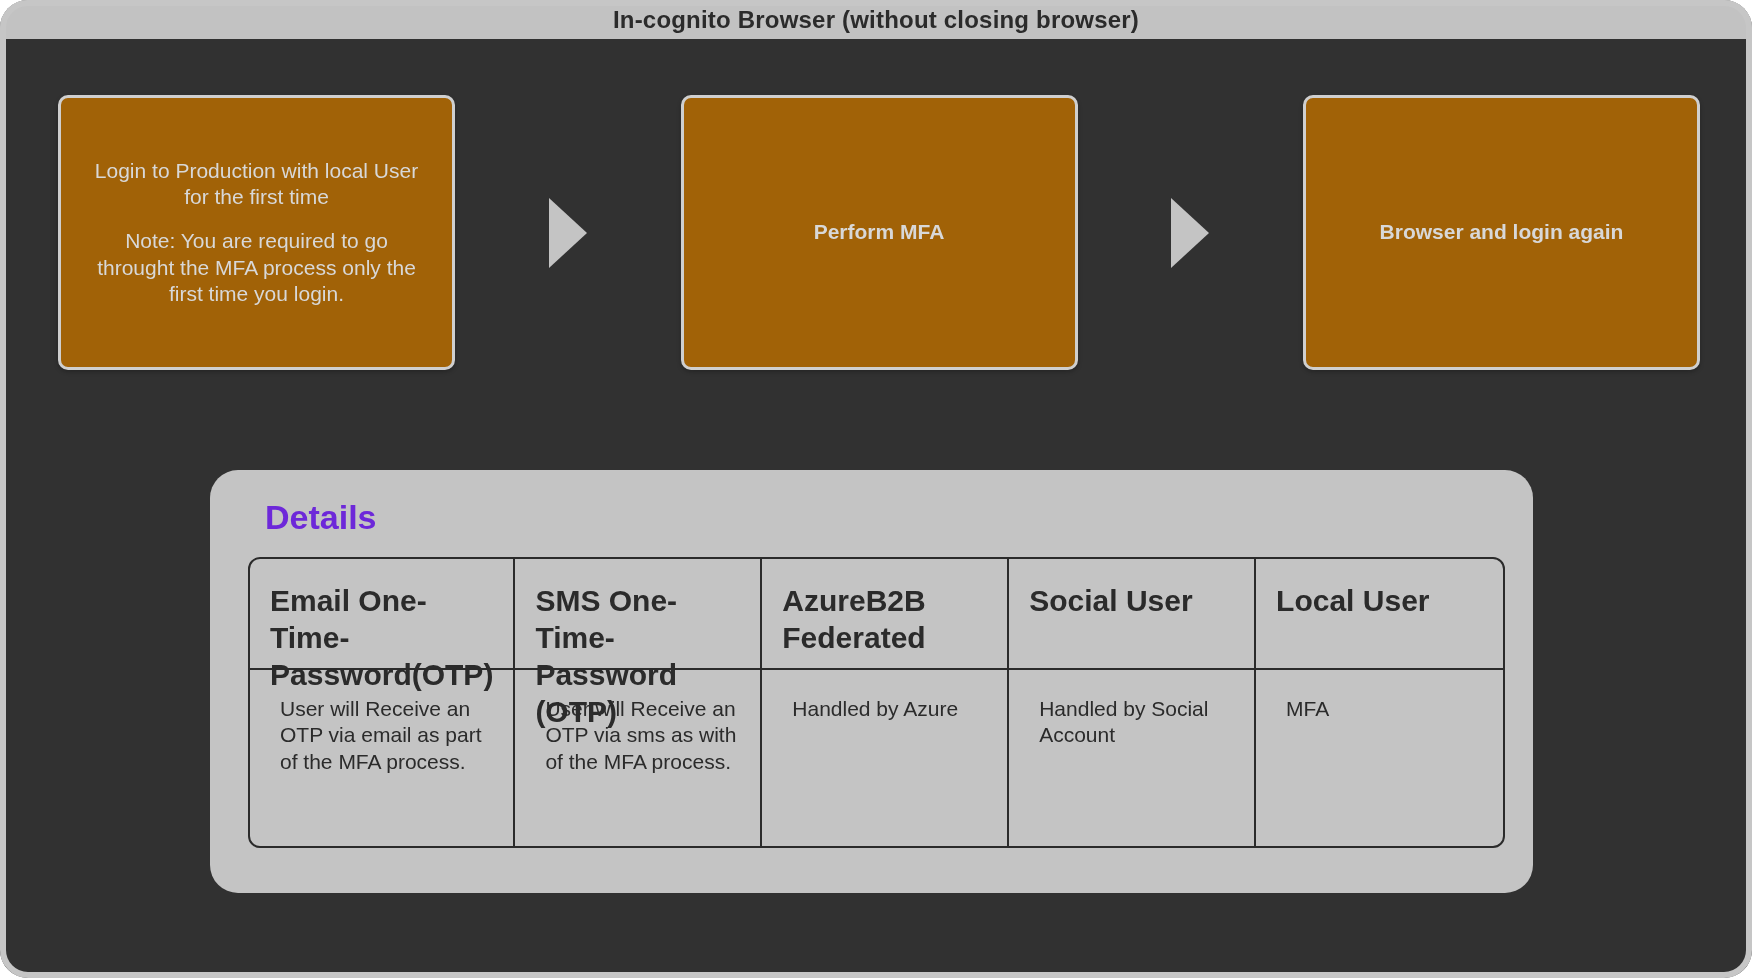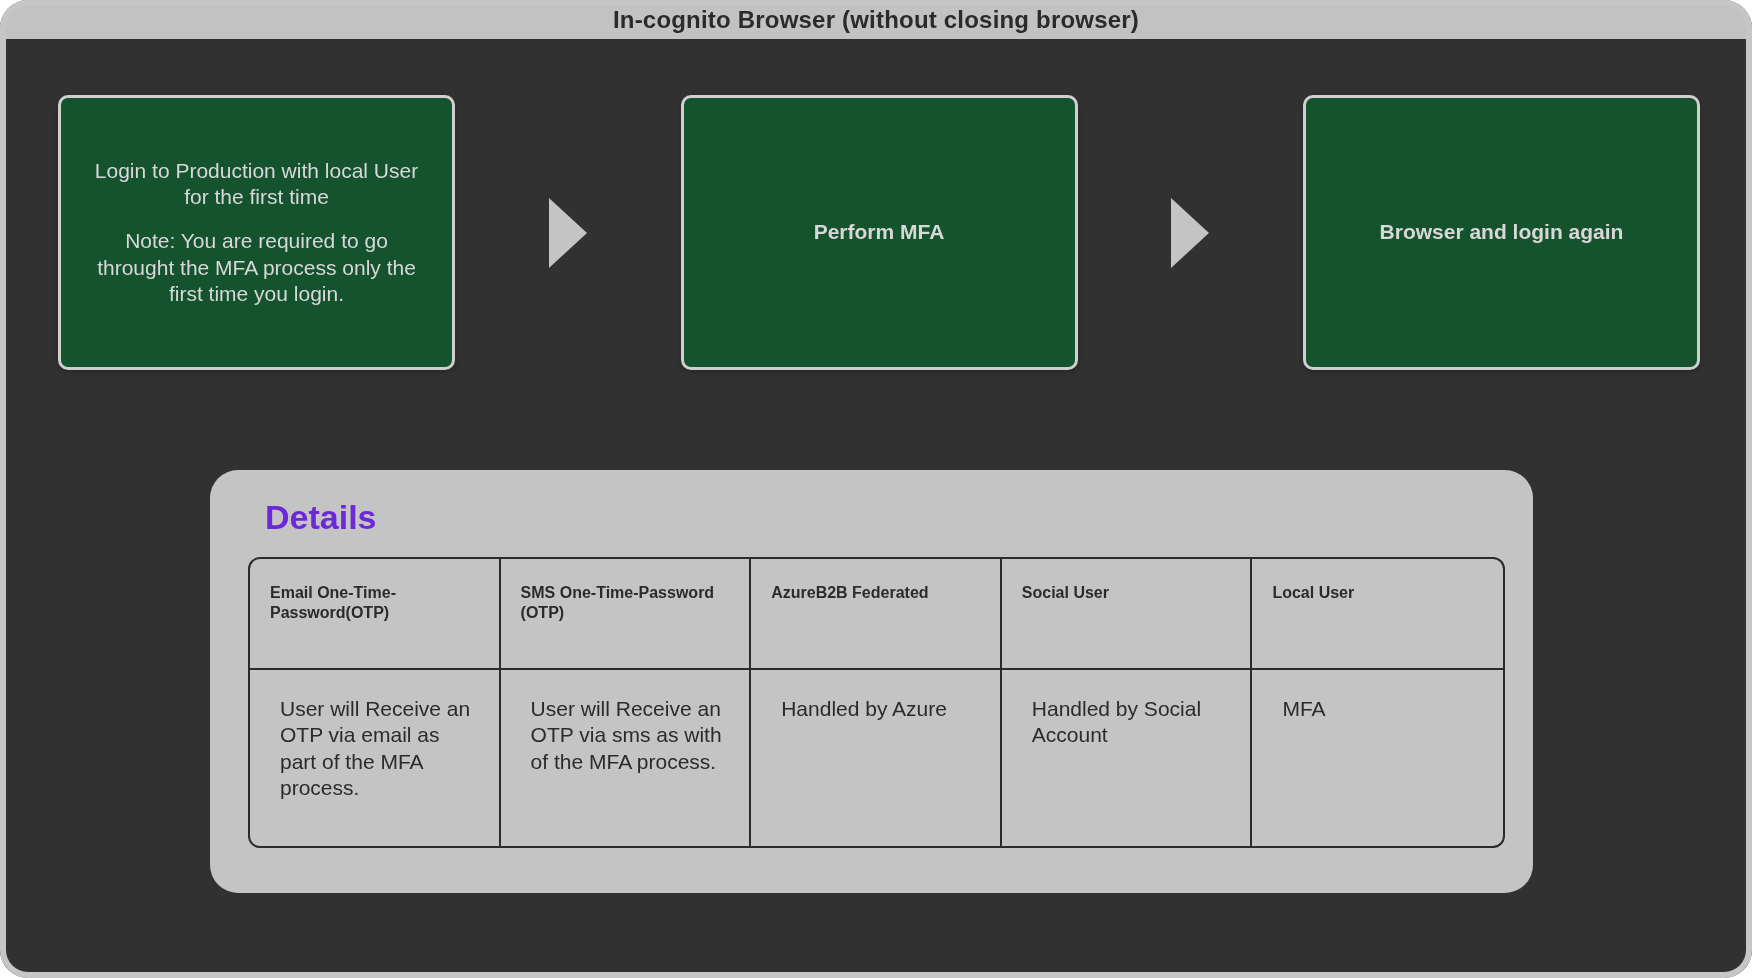--- a/index.html
+++ b/index.html
@@ -52,21 +52,21 @@
     left: 58px;
     width: 1642px;
     height: 275px;
     display: flex;
     justify-content: space-between;
     align-items: stretch;
   }
   .node {
     width: 397px;
     box-sizing: border-box;
-    background: #14532d;
+    background: #a16207;
     border: 3px solid #cfcfcf;
     border-radius: 10px;
     box-shadow: 0 2px 4px rgba(0,0,0,0.25);
     display: flex;
     flex-direction: column;
     justify-content: center;
     align-items: center;
     text-align: center;
     padding: 0 32px;
     color: #d8d8d8;
@@ -118,21 +118,21 @@
     grid-template-rows: 111px 1fr;
     background: #c4c4c4;
   }
   .cell {
     box-sizing: border-box;
     border-right: 2px solid #2b2b2b;
   }
   .cell:nth-child(5n) { border-right: none; }
   .th {
     font-weight: bold;
-    font-size: 16px;
+    font-size: 30px;
     line-height: 1.23;
     padding: 24px 20px 8px 20px;
     border-bottom: 2px solid #2b2b2b;
   }
   .td {
     font-size: 21px;
     line-height: 1.26;
     padding: 26px 20px 0 30px;
   }
 </style>

